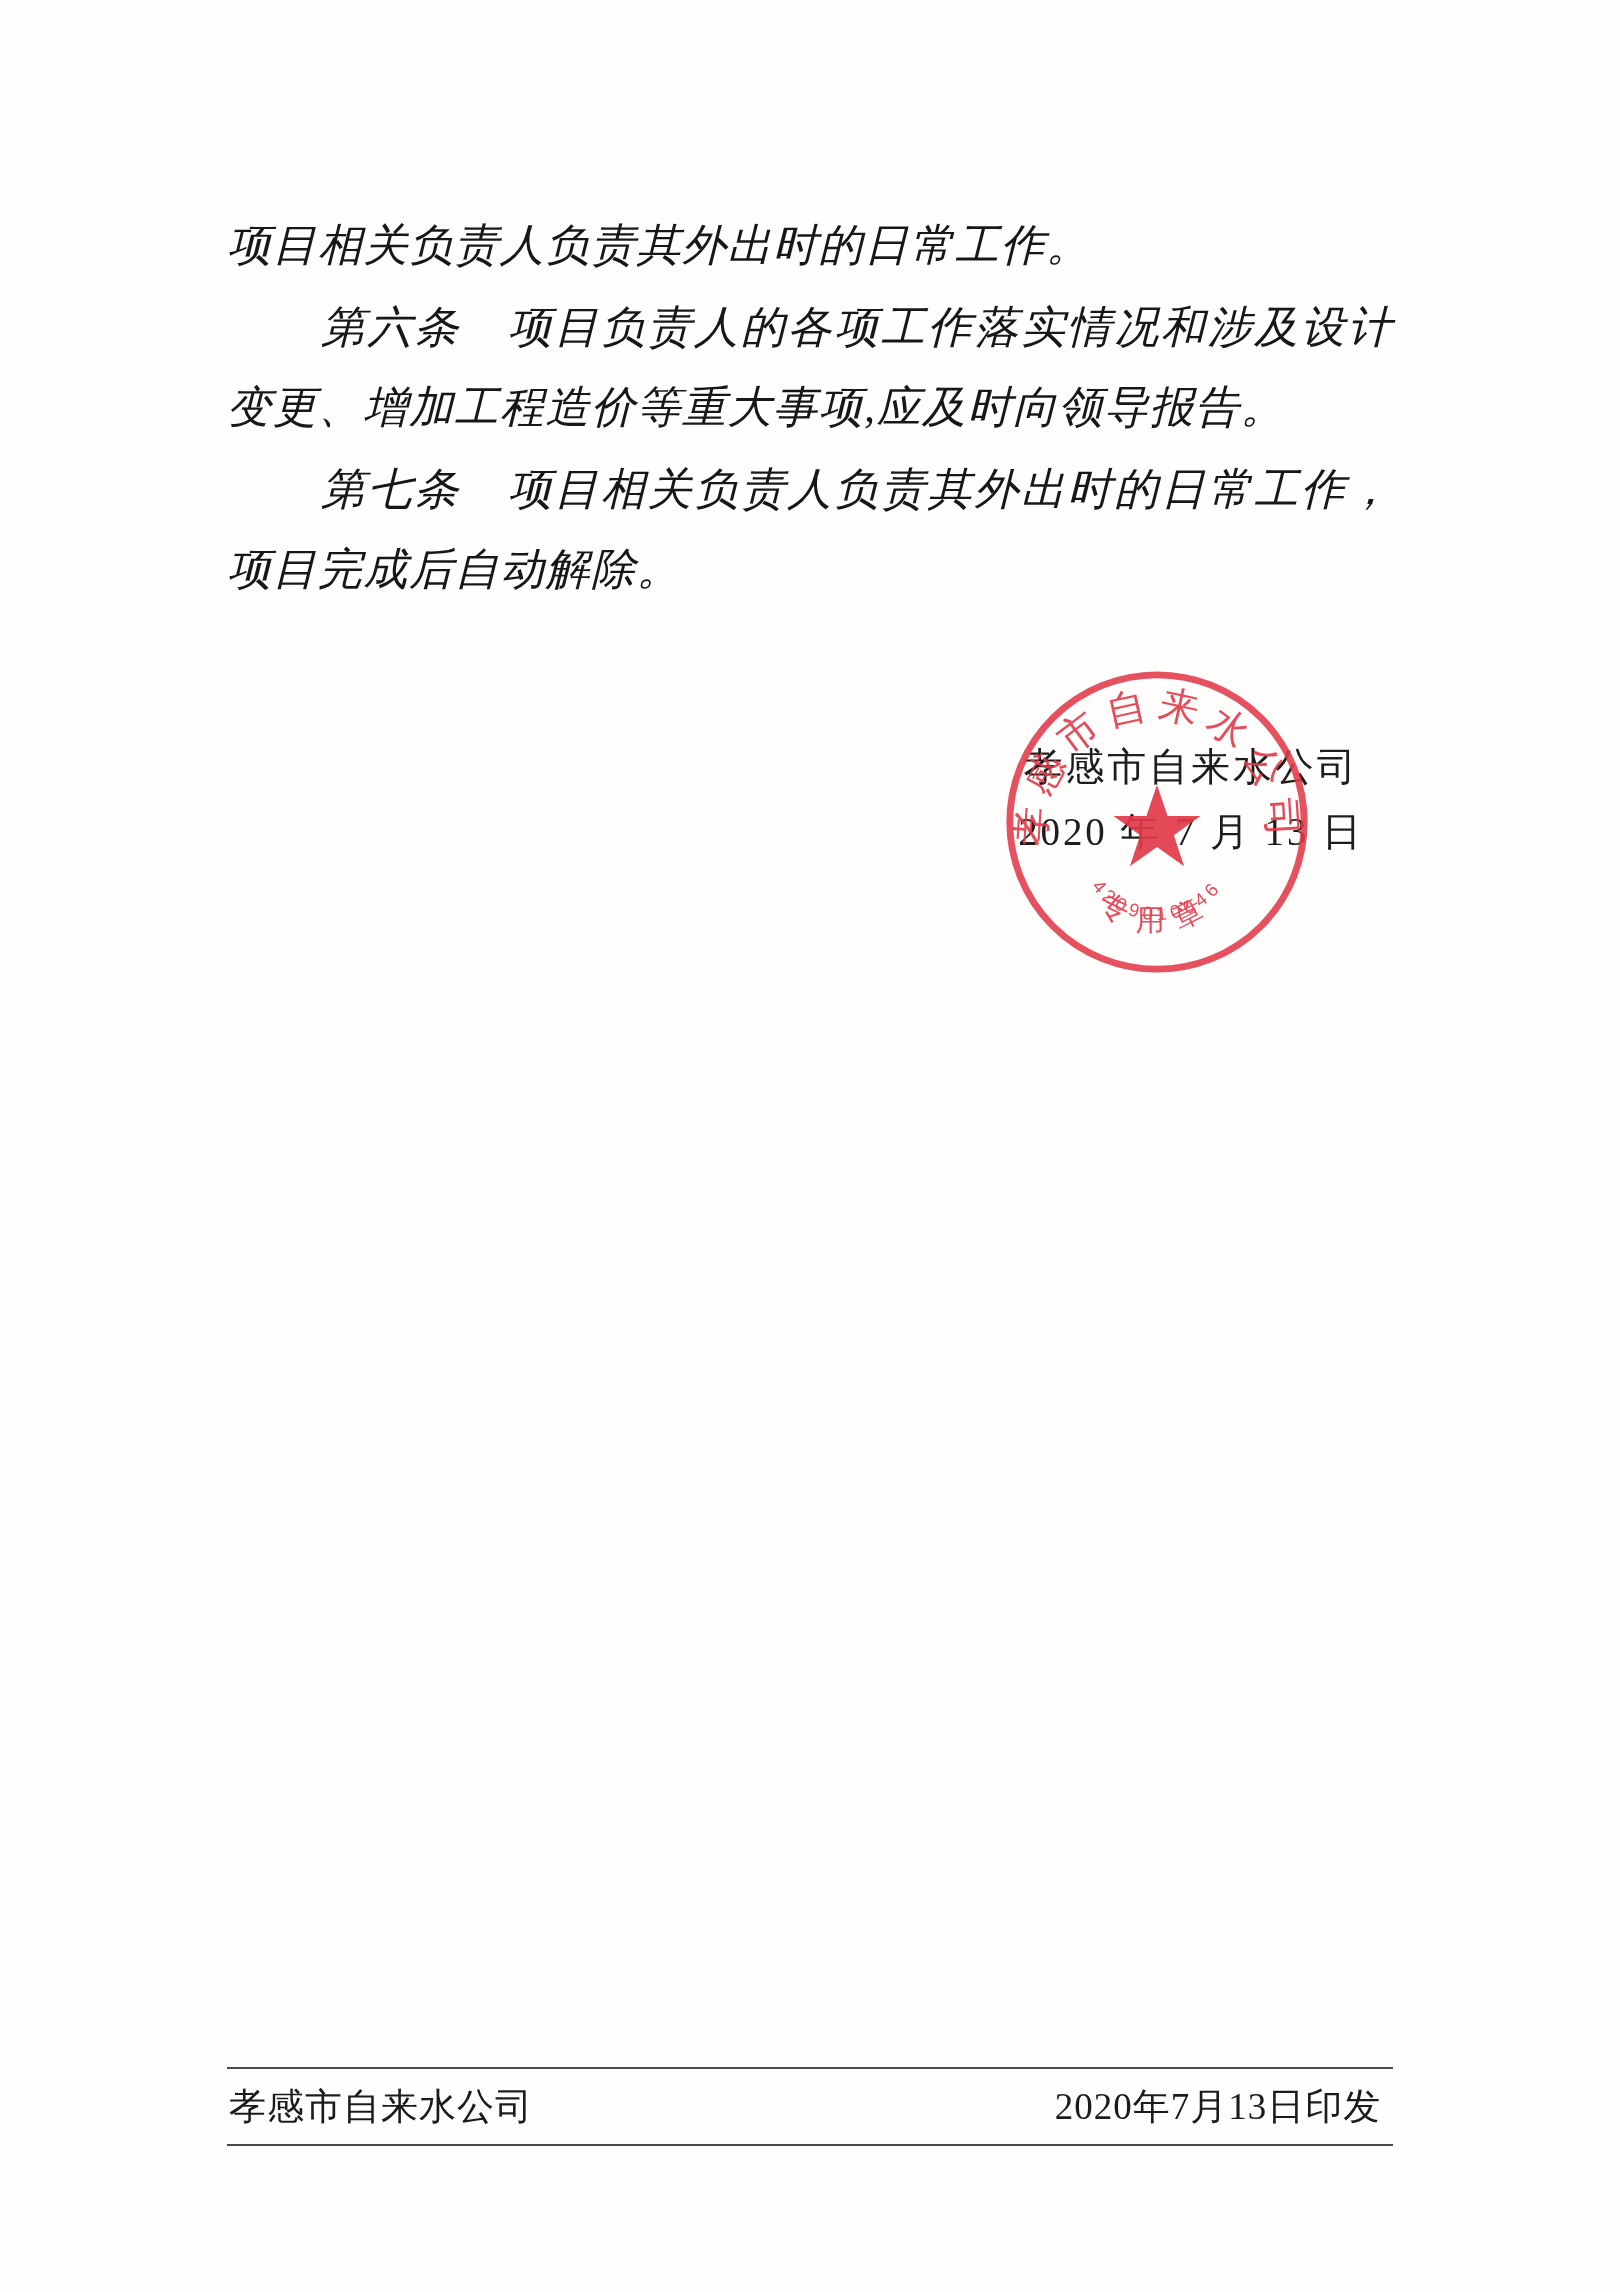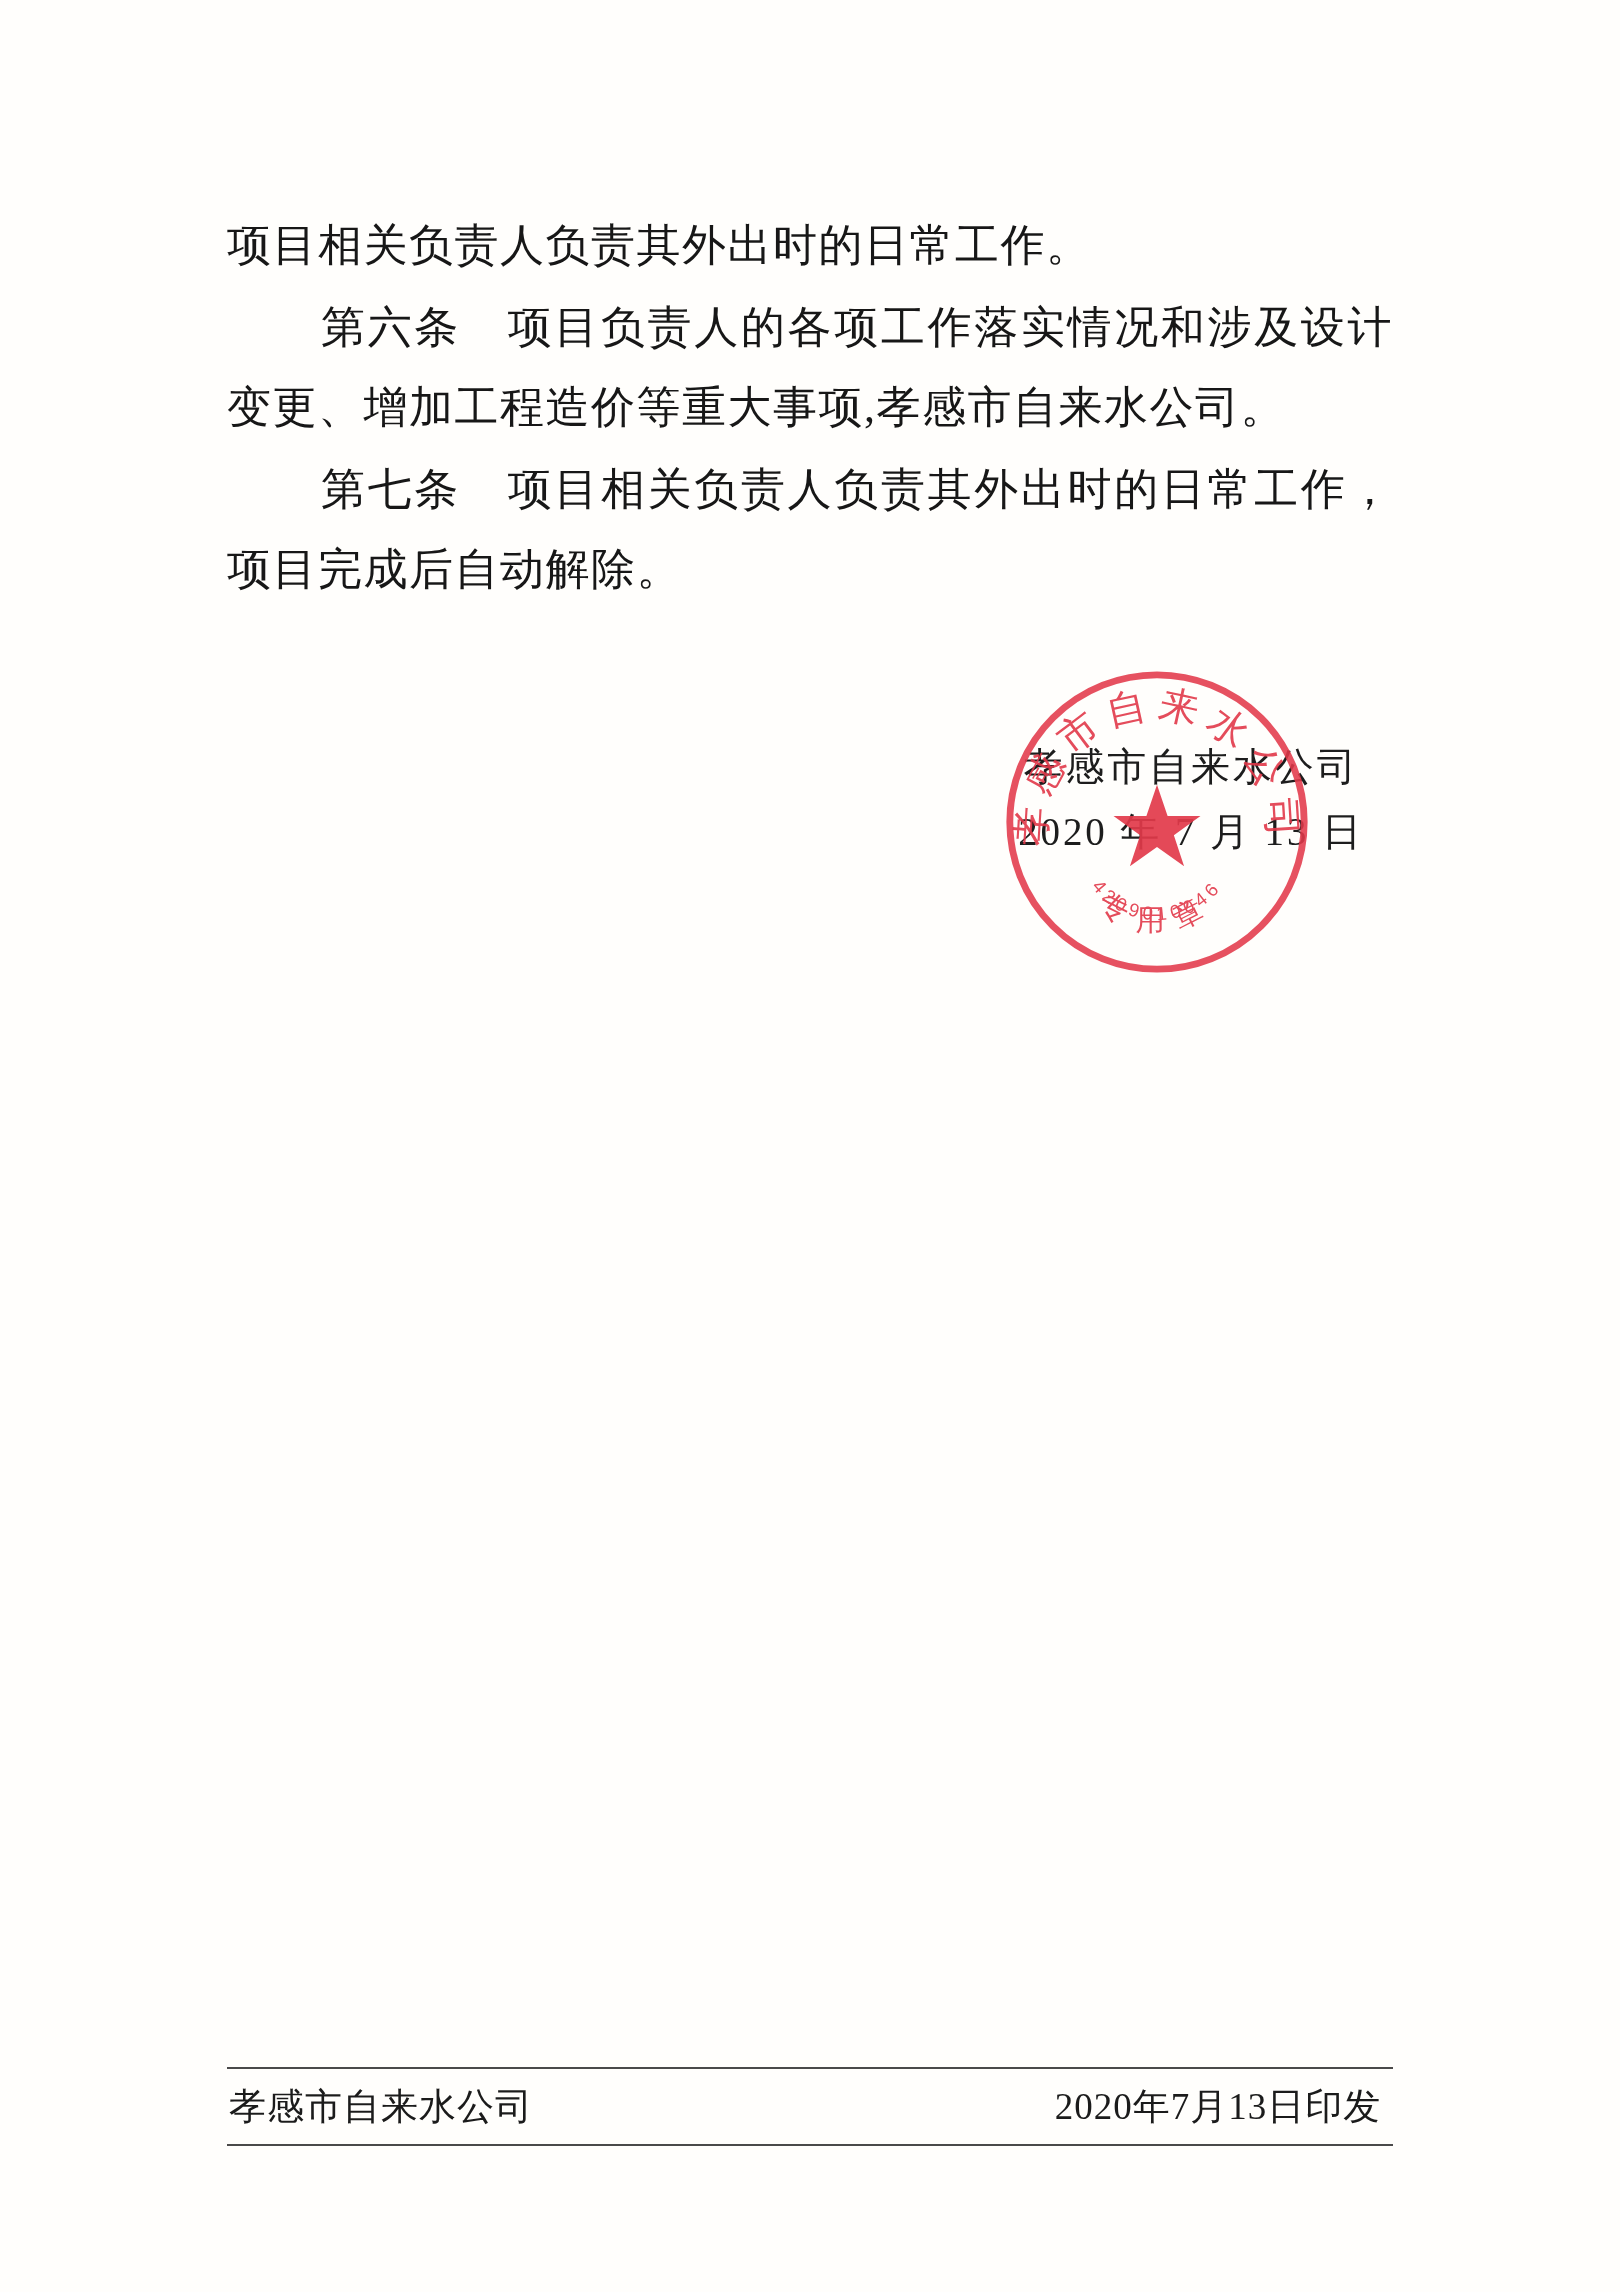--- a/index.html
+++ b/index.html
@@ -30,20 +30,21 @@
     width: 1166px;
   }
   .para {
     font-size: 44px;
     line-height: 80px;
     letter-spacing: 1.5px;
     text-align: justify;
     text-justify: inter-ideograph;
     margin: 0 0 2px 0;
     color: #171717;
+    font-style: italic;
   }
   .para.indent {
     text-indent: 94px;
   }
 
   
   .signature {
     position: absolute;
     right: 223px;
     top: 733px;
@@ -102,21 +103,21 @@
     border-top: 2.5px solid #4a4a4a;
   }
 </style>
 </head>
 <body>
 
 <div class="page">
 
   <div class="doc-body">
     <p class="para">项目相关负责人负责其外出时的日常工作。</p>
-    <p class="para indent">第六条　项目负责人的各项工作落实情况和涉及设计变更、增加工程造价等重大事项,孝感市自来水公司。</p>
+    <p class="para indent">第六条　项目负责人的各项工作落实情况和涉及设计变更、增加工程造价等重大事项,应及时向领导报告。</p>
     <p class="para indent">第七条　项目相关负责人负责其外出时的日常工作，项目完成后自动解除。</p>
   </div>
 
   <div class="signature">
     <div class="sig-line">孝感市自来水公司</div>
     <div class="sig-date">2020 年 7 月 13 日</div>
   </div>
 
   <div class="seal">
     <svg width="314" height="314" viewBox="0 0 320 320" xmlns="http://www.w3.org/2000/svg">

